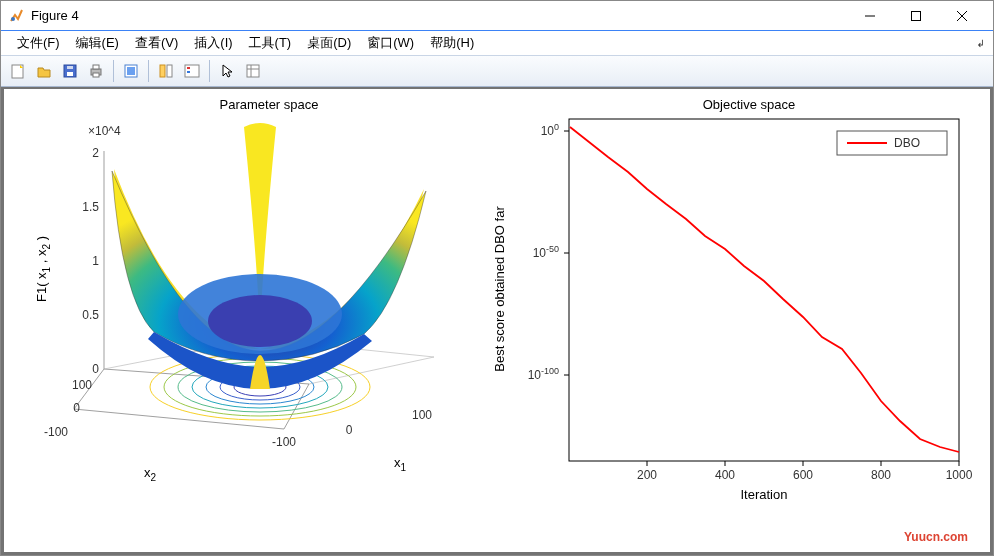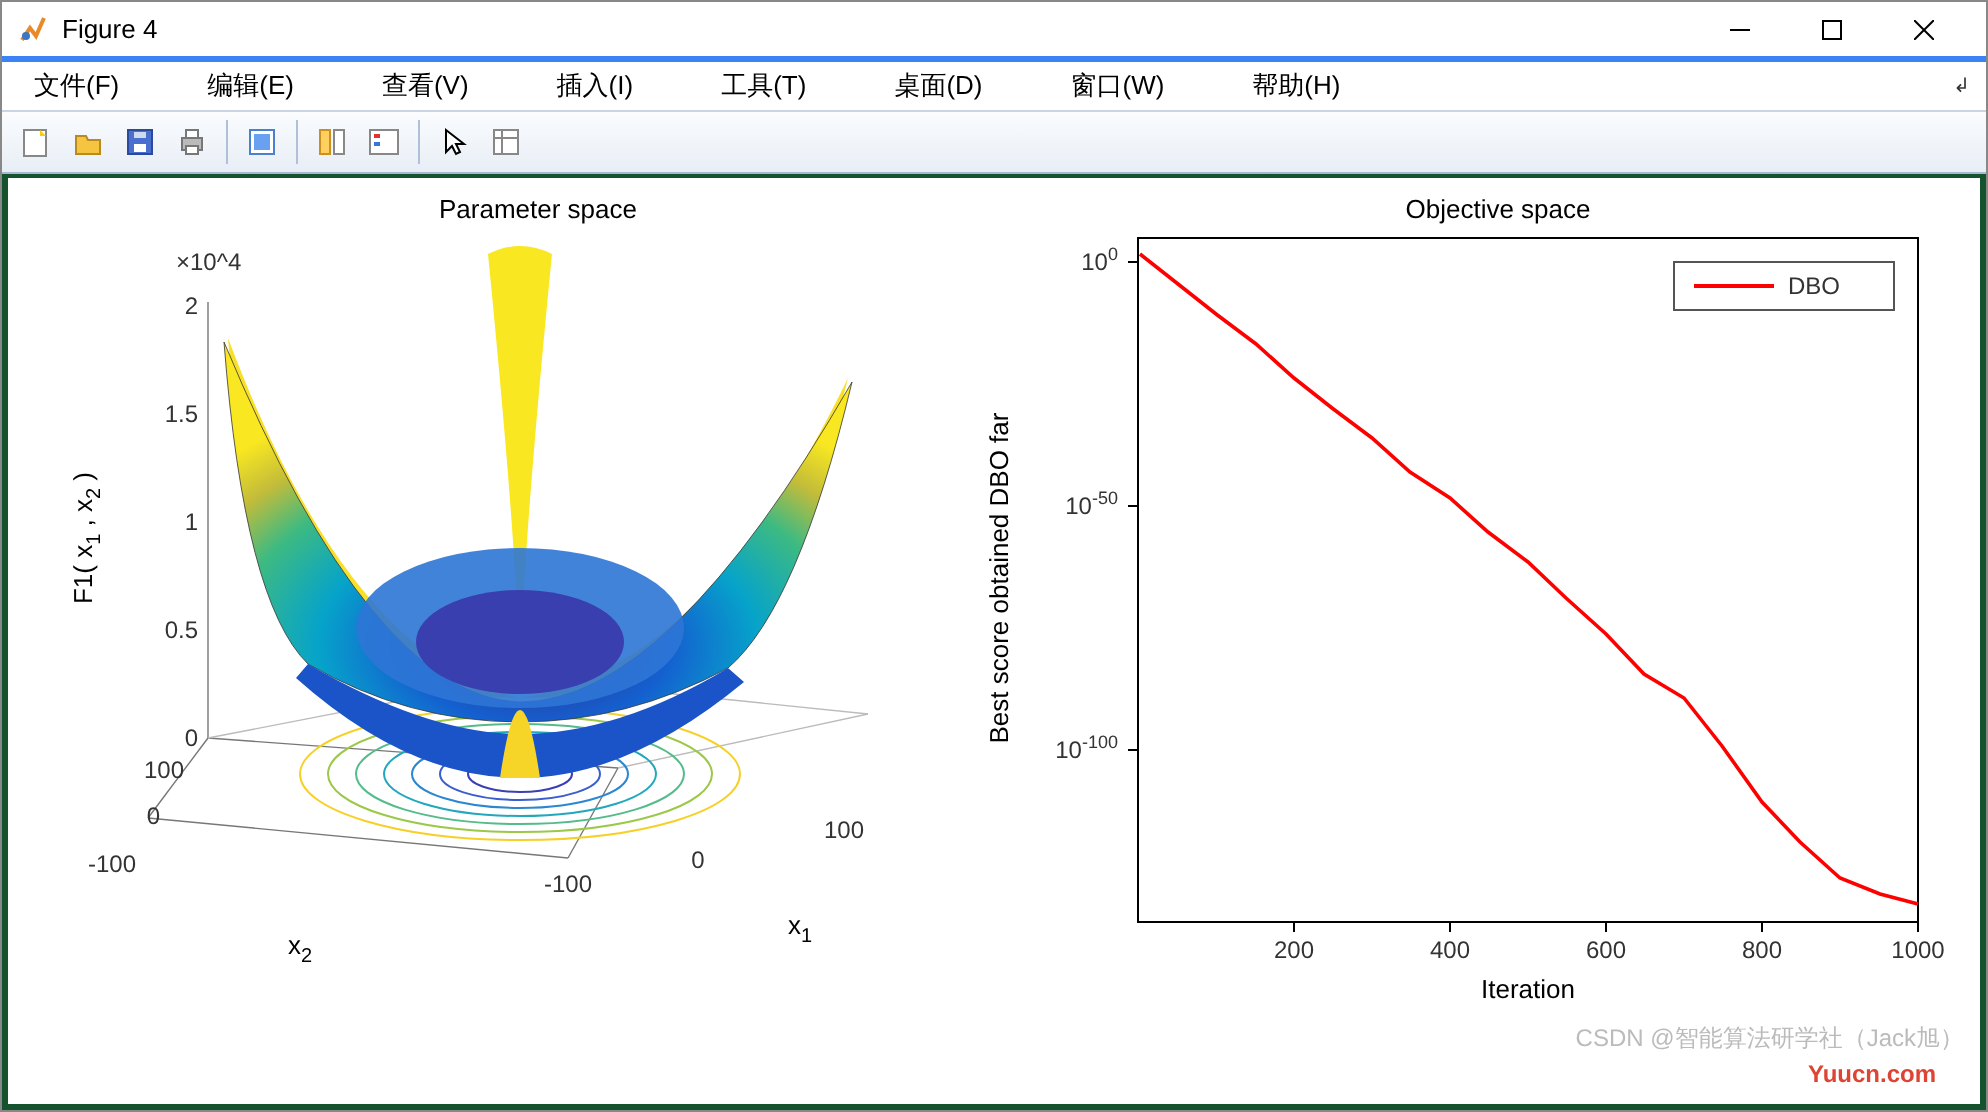--- a/index.html
+++ b/index.html
@@ -10,53 +10,52 @@
     background: #fff;
     width: 994px;
     height: 556px;
     overflow: hidden;
     border: 1px solid #888;
     position: relative;
   }
   
   .titlebar {
     display: flex; align-items: center; height: 30px;
-    padding: 0 8px; background: #fff; border-bottom: 3px solid #3b82f6;
+    padding: 0 8px; background: #fff; border-bottom: 1px solid #3b82f6;
   }
   .titlebar .icon { margin-right: 6px; }
   .titlebar .title { flex: none; font-size: 13px; color: #000; }
   .titlebar .spacer { flex: 1; }
   .titlebar .winbtn {
     width: 46px; height: 30px; display: flex; align-items: center; justify-content: center;
     font-size: 14px; color: #000; cursor: pointer;
   }
   
   .menubar {
     display: flex; align-items: center; height: 24px; padding: 0 8px;
     background: #fff;
-    gap: 28px;
   }
   .menubar .menu {
     padding: 2px 8px; cursor: pointer; font-size: 13px;
   }
   .menubar .arrow { margin-left: auto; font-size: 10px; color:#333;}
   
   .toolbar {
     display: flex; align-items: center; height: 32px;
     padding: 2px 4px; background: linear-gradient(#fafcfe,#e8eef6);
     border-top:1px solid #c9d5e6; border-bottom:1px solid #a8b8d0;
   }
   .toolbar .btn {
     width: 24px; height: 24px; margin: 0 1px;
     display: flex; align-items: center; justify-content: center;
     border: 1px solid transparent; border-radius: 2px; cursor: pointer;
   }
   .toolbar .sep { width:1px; height:22px; margin:0 4px; background:#b0c0d8; }
   
-  .figarea { position: relative; height: 468px; background: #14532d; padding-top:1px;}
+  .figarea { position: relative; height: 468px; background: #737373; padding-top:1px;}
   .canvas { position:absolute; left:3px; right:3px; top:2px; bottom:3px; background:#fff; }
   svg { display:block; }
   .axlabel { font-size: 13px; font-family: Arial,sans-serif; fill:#000;}
   .tick { font-size: 12px; fill:#333; }
   .watermark { position:absolute; right:8px; bottom:24px; color:#bbb; font-size:12px; pointer-events:none;}
   .wm2 { position:absolute; right:22px; bottom:8px; color:#d43; font-size:12px; pointer-events:none; font-weight:bold;}
 </style>
 </head>
 <body>
 
@@ -284,16 +283,15 @@
           <line x1="843" y1="54" x2="883" y2="54" stroke="#ff0000" stroke-width="2"></line>
           <text x="890" y="58" class="tick">DBO</text>
         </g>
 
         <path id="dbo-curve" fill="none" stroke="#ff0000" stroke-width="1.8" d="M566 38
              L585 53 L604 68 L624 83 L643 100 L662 115 L682 130 L701 147
              L721 160 L740 177 L760 192 L779 210 L799 228 L818 248
              L838 260 L857 284 L877 312 L896 332 L916 350 L936 358 L955 363"></path>
       </g>
     </svg>
-    <div class="watermark">CSDN @智能算法研学社（Jack旭）</div>
     <div class="wm2">Yuucn.com</div>
   </div>
 </div>
 
 </body></html>

